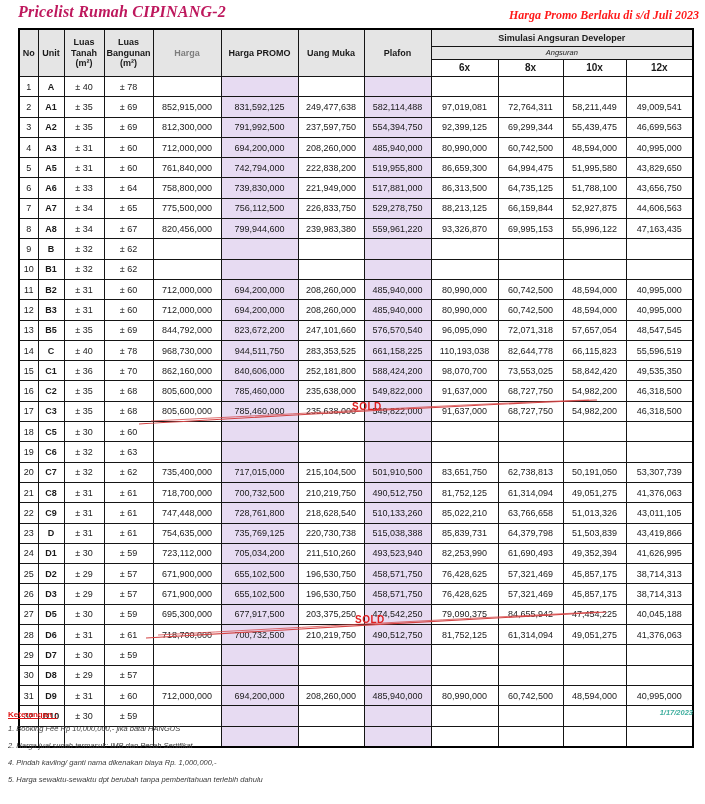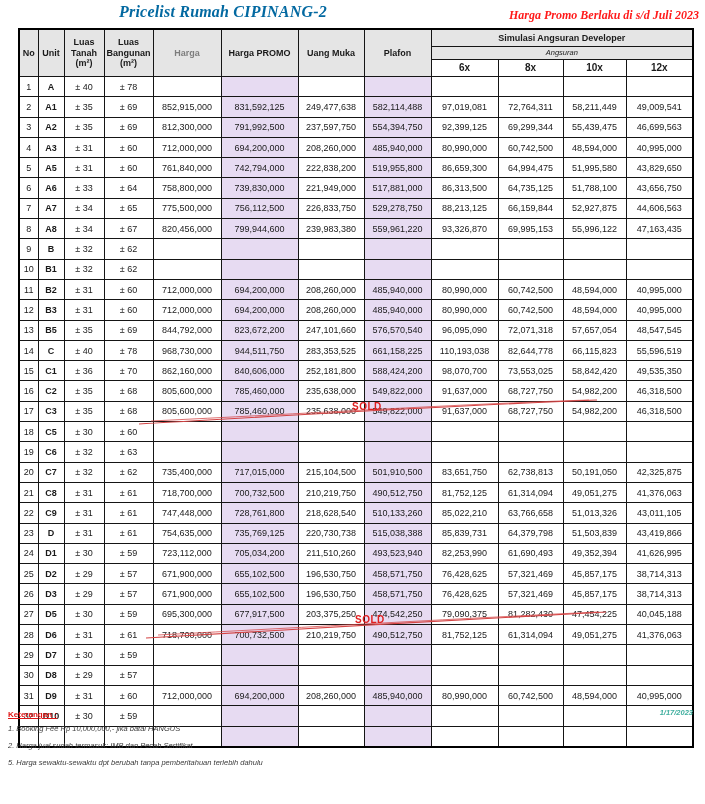--- a/index.html
+++ b/index.html
@@ -1,23 +1,23 @@
 <!DOCTYPE html>
 <html><head>
 <meta charset="utf-8">
 <style>
   html,body{margin:0;padding:0;background:#fff;}
   .page{
     position:relative;width:705px;height:804px;background:#ffffff;overflow:hidden;
     font-family:"Liberation Sans", sans-serif;color:#1a1a1a;
   }
   .title{
-    position:absolute;left:18px;top:3px;width:410px;text-align:center;
+    position:absolute;left:18px;top:3px;width:410px;text-align:left;
     font-family:"Liberation Serif", serif;font-style:italic;font-weight:bold;
-    font-size:16px;letter-spacing:.2px;color:#0369a1;
+    font-size:16px;letter-spacing:.2px;color:#be185d;
   }
   .promo-note{
     position:absolute;right:6px;top:8px;
     font-family:"Liberation Serif", serif;font-style:italic;font-weight:bold;
     font-size:12px;color:#ff1a1a;
   }
   table.pricelist{
     position:absolute;left:18px;top:28px;width:674px;
     border-collapse:collapse;table-layout:fixed;
     border:2px solid #000;
@@ -371,21 +371,21 @@
           <td class="c-unit">C7</td>
           <td class="c-lt">± 32</td>
           <td class="c-lb">± 62</td>
           <td class="c-harga">735,400,000</td>
           <td class="c-promo">717,015,000</td>
           <td class="c-um">215,104,500</td>
           <td class="c-plafon">501,910,500</td>
           <td class="c-a6">83,651,750</td>
           <td class="c-a8">62,738,813</td>
           <td class="c-a10">50,191,050</td>
-          <td class="c-a12">42,325,875</td>
+          <td class="c-a12">53,307,739</td>
         </tr>
         <tr>
           <td class="c-no">21</td>
           <td class="c-unit">C8</td>
           <td class="c-lt">± 31</td>
           <td class="c-lb">± 61</td>
           <td class="c-harga">718,700,000</td>
           <td class="c-promo">700,732,500</td>
           <td class="c-um">210,219,750</td>
           <td class="c-plafon">490,512,750</td>
@@ -467,21 +467,21 @@
         <tr>
           <td class="c-no">27</td>
           <td class="c-unit">D5</td>
           <td class="c-lt">± 30</td>
           <td class="c-lb">± 59</td>
           <td class="c-harga">695,300,000</td>
           <td class="c-promo">677,917,500</td>
           <td class="c-um">203,375,250</td>
           <td class="c-plafon">474,542,250</td>
           <td class="c-a6">79,090,375</td>
-          <td class="c-a8">81,282,430</td>
+          <td class="c-a8">84,655,942</td>
           <td class="c-a10">47,454,225</td>
           <td class="c-a12">40,045,188</td>
         </tr>
         <tr>
           <td class="c-no">28</td>
           <td class="c-unit">D6</td>
           <td class="c-lt">± 31</td>
           <td class="c-lb">± 61</td>
           <td class="c-harga">718,700,000</td>
           <td class="c-promo">700,732,500</td>
@@ -571,18 +571,19 @@
     <path d="M146,638 C 290,629 460,620 606,612" stroke="#d44545" stroke-width="1.1" fill="none"></path>
     <path d="M158,635 C 310,627 470,618 598,612" stroke="#d44545" stroke-width="0.9" fill="none" opacity="0.85"></path>
   </svg>
   <span class="sold-label sold-1">SOLD</span>
   <span class="sold-label sold-2">SOLD</span>
 
   <div class="footer">
     <div class="keterangan-title">Keterangan :</div>
     <div class="keterangan-item">1. Booking Fee Rp 10,000,000,- jika batal HANGUS</div>
     <div class="keterangan-item">2. Harga jual sudah termasuk: IMB dan Pecah Sertifikat</div>
+    <div class="keterangan-item">4. Pindah kavling/ ganti nama dikenakan biaya Rp. 1,000,000,-</div>
     <div class="keterangan-item">5. Harga sewaktu-sewaktu dpt berubah tanpa pemberitahuan terlebih dahulu</div>
   </div>
 
   <div class="date-stamp">1/17/2023</div>
 
 </div>
 
 </body></html>

